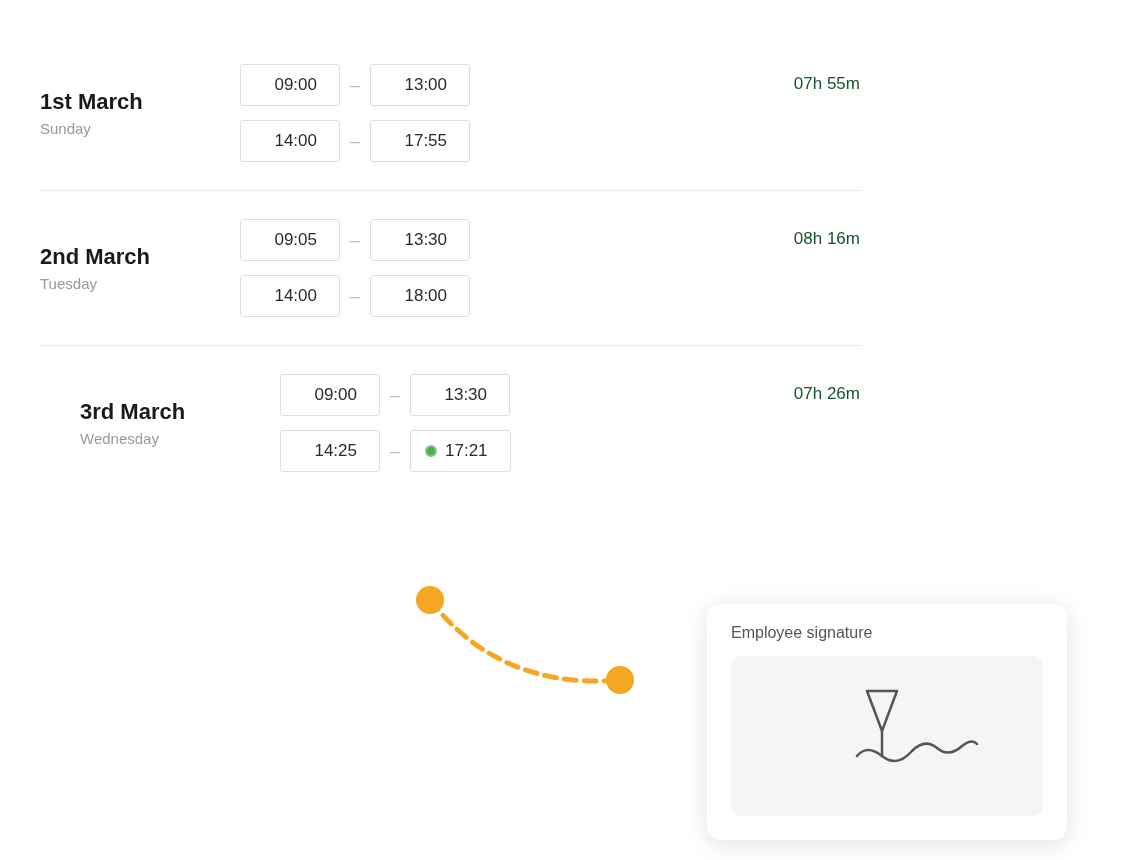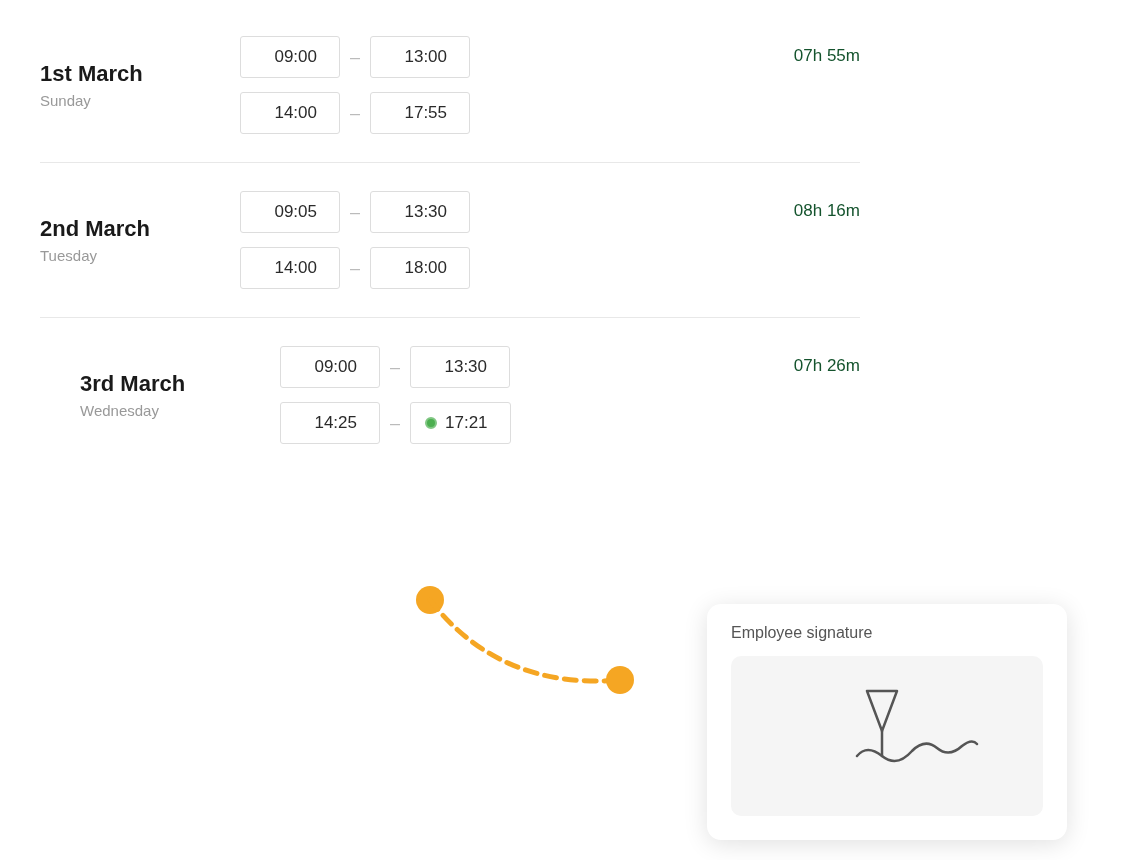--- a/index.html
+++ b/index.html
@@ -6,21 +6,21 @@
     body {
       background: #fff;
       font-family: -apple-system, BlinkMacSystemFont, 'Segoe UI', sans-serif;
       width: 1140px;
       height: 860px;
       overflow: hidden;
       position: relative;
     }
 
     .schedule-container {
-      padding: 8px 40px;
+      padding: 36px 40px;
       max-width: 900px;
     }
 
     .day-row {
       display: flex;
       align-items: center;
       padding: 28px 0;
       border-bottom: 1.5px solid #e8e8e8;
       gap: 0;
     }

